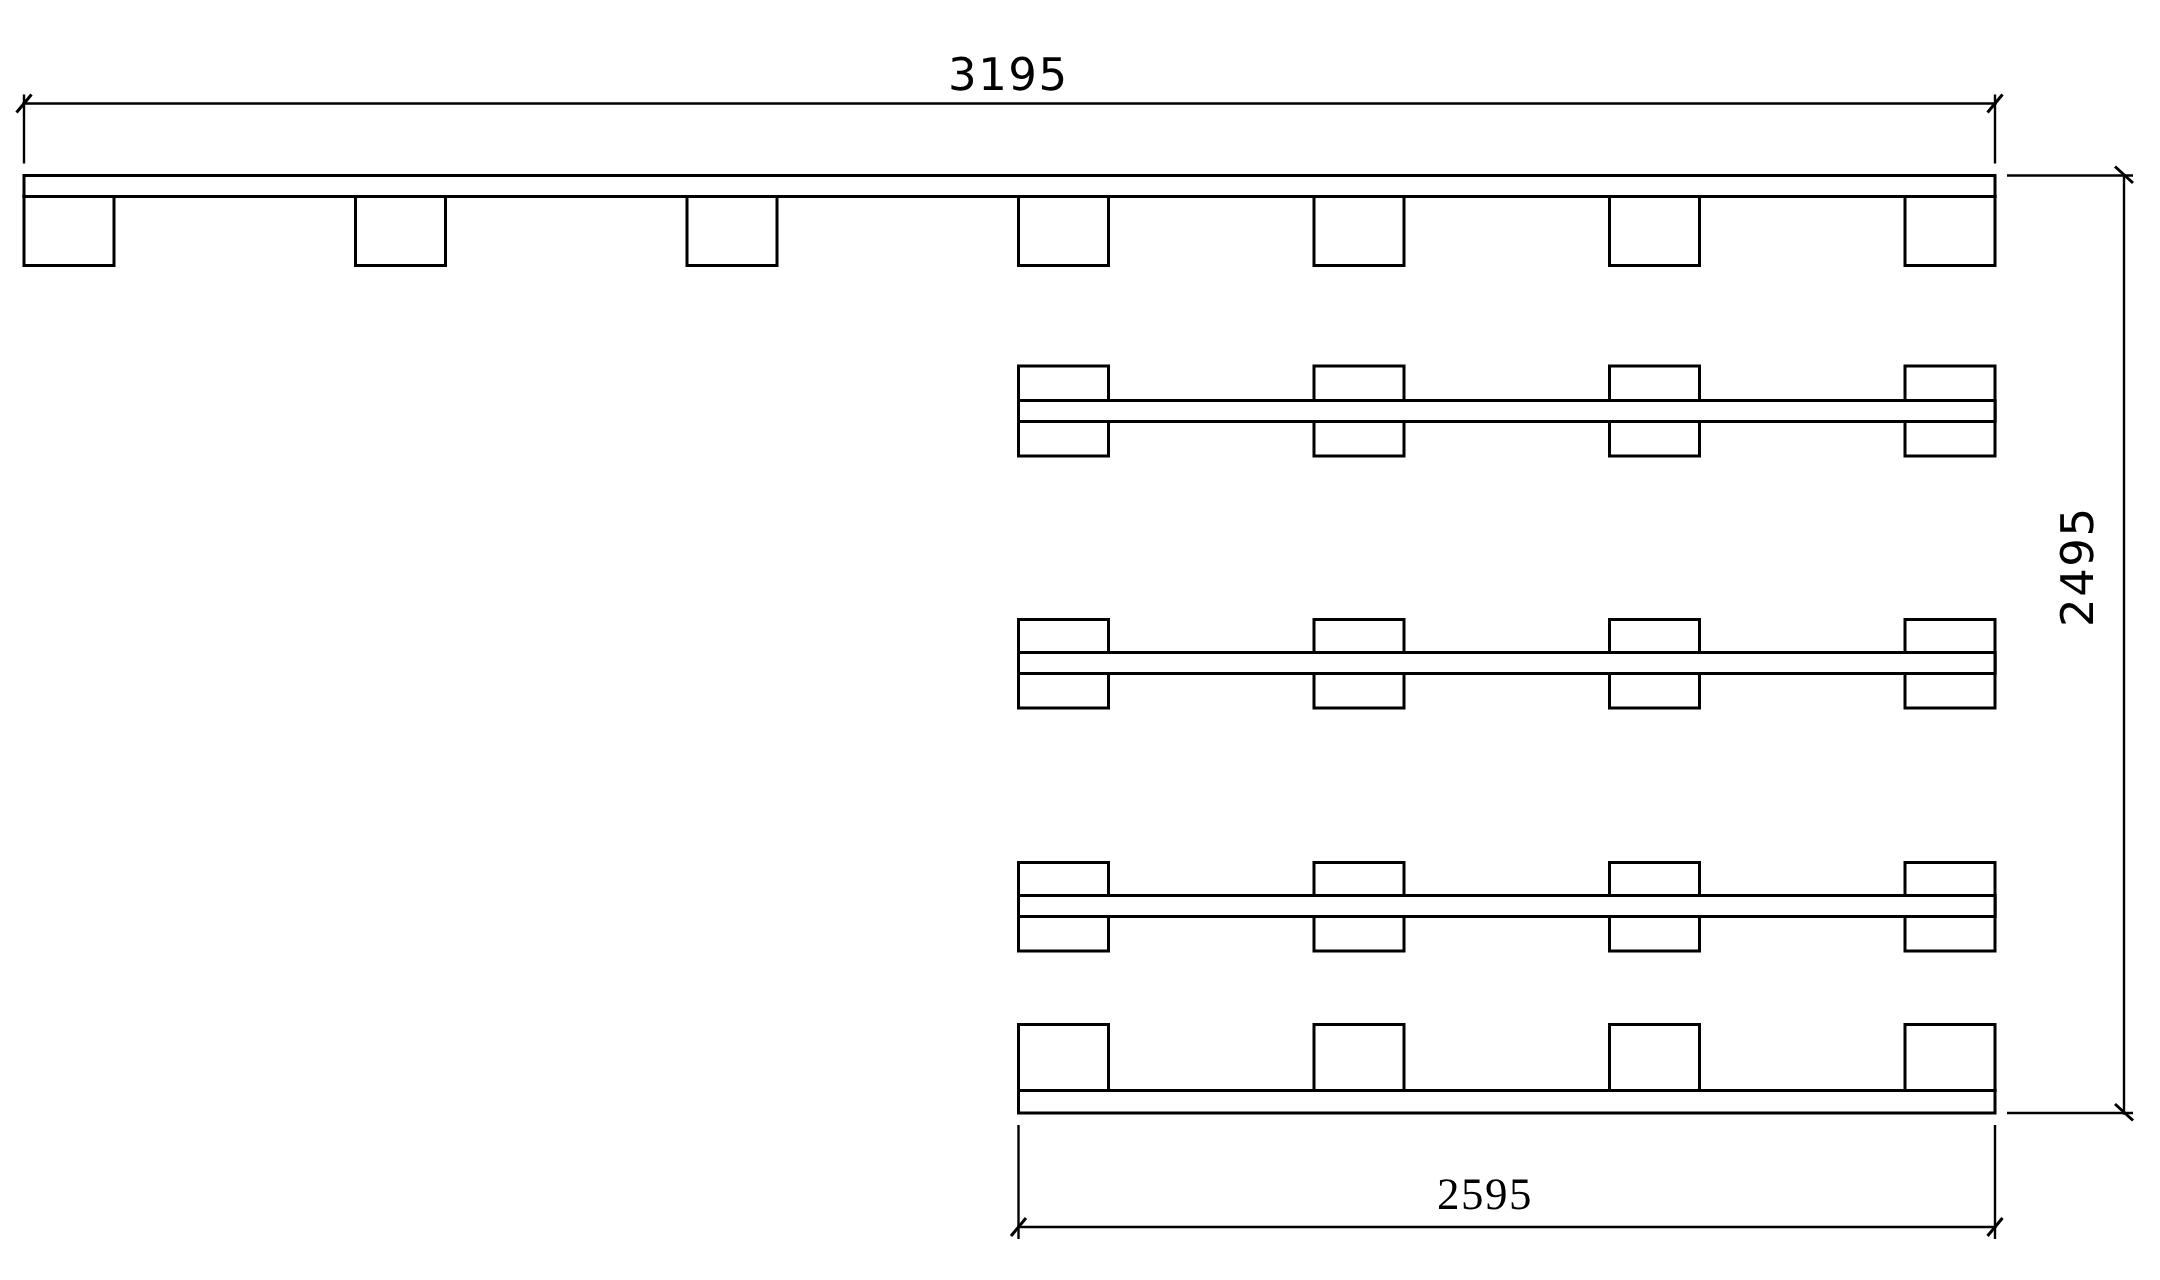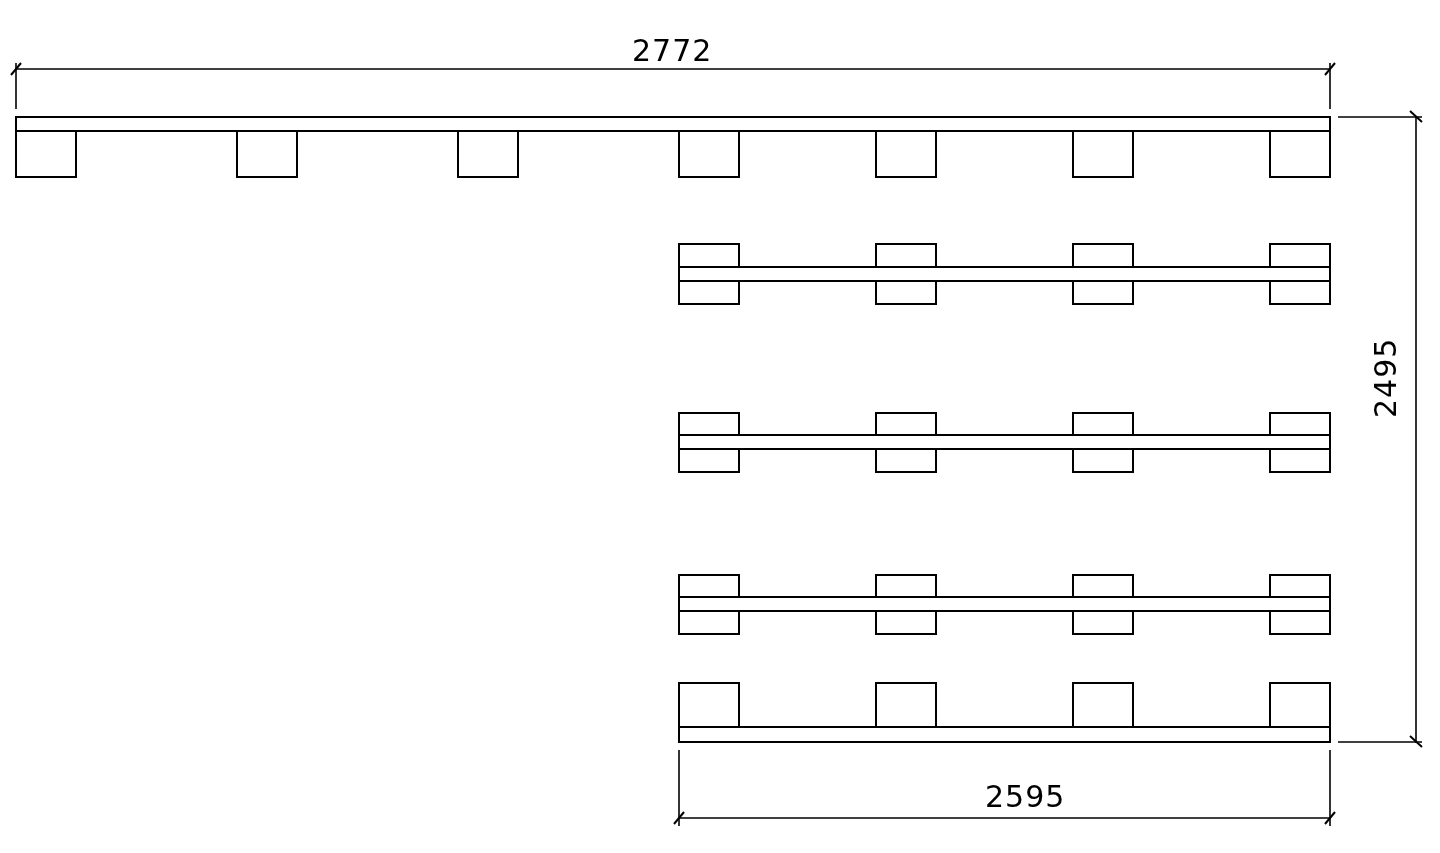--- a/index.html
+++ b/index.html
@@ -3,21 +3,21 @@
   <meta charset="utf-8">
   <style>
     html, body { margin: 0; padding: 0; background: #ffffff; }
     body { width: 1440px; height: 853px; overflow: hidden; position: relative; }
     #canvas { position: absolute; left: 0; top: 0; width: 1440px; height: 853px; }
     .blk { stroke: #000000; stroke-width: 2; fill: #ffffff; }
     .dim { stroke: #000000; stroke-width: 1.6; fill: none; }
     .tick { stroke: #000000; stroke-width: 2; }
     .label { position: absolute; font-family: "DejaVu Sans", sans-serif; font-size: 30px; color: #000; line-height: 1; white-space: nowrap; }
     #dim-top-label { left: 632px; top: 36px; letter-spacing: 1px; }
-    #dim-bottom-label { left: 985px; top: 782px; letter-spacing: 1px; }
+    #dim-bottom-label { left: 958px; top: 782px; letter-spacing: 1px; font-family: Liberation Serif, serif; }
     #dim-right-label { left: 1371px; top: 418px; transform: rotate(-90deg); transform-origin: left top; letter-spacing: 1px; }
   </style>
 </head>
 <body>
 
 <svg id="canvas" viewBox="0 0 1440 853" xmlns="http://www.w3.org/2000/svg">
 
   <g>
     <line class="dim" x1="15" y1="69" x2="1331" y2="69"></line>
     <line class="dim" x1="16" y1="63" x2="16" y2="109"></line>
@@ -79,15 +79,15 @@
 
   <g>
     <rect class="blk" x="679" y="683" width="60" height="44"></rect>
     <rect class="blk" x="876" y="683" width="60" height="44"></rect>
     <rect class="blk" x="1073" y="683" width="60" height="44"></rect>
     <rect class="blk" x="1270" y="683" width="60" height="44"></rect>
     <rect class="blk" x="679" y="727" width="651" height="15"></rect>
   </g>
 </svg>
 
-<div class="label" id="dim-top-label">2772</div>
+<div class="label" id="dim-top-label">3195</div>
 <div class="label" id="dim-bottom-label">2595</div>
 <div class="label" id="dim-right-label">2495</div>
 
 </body></html>

